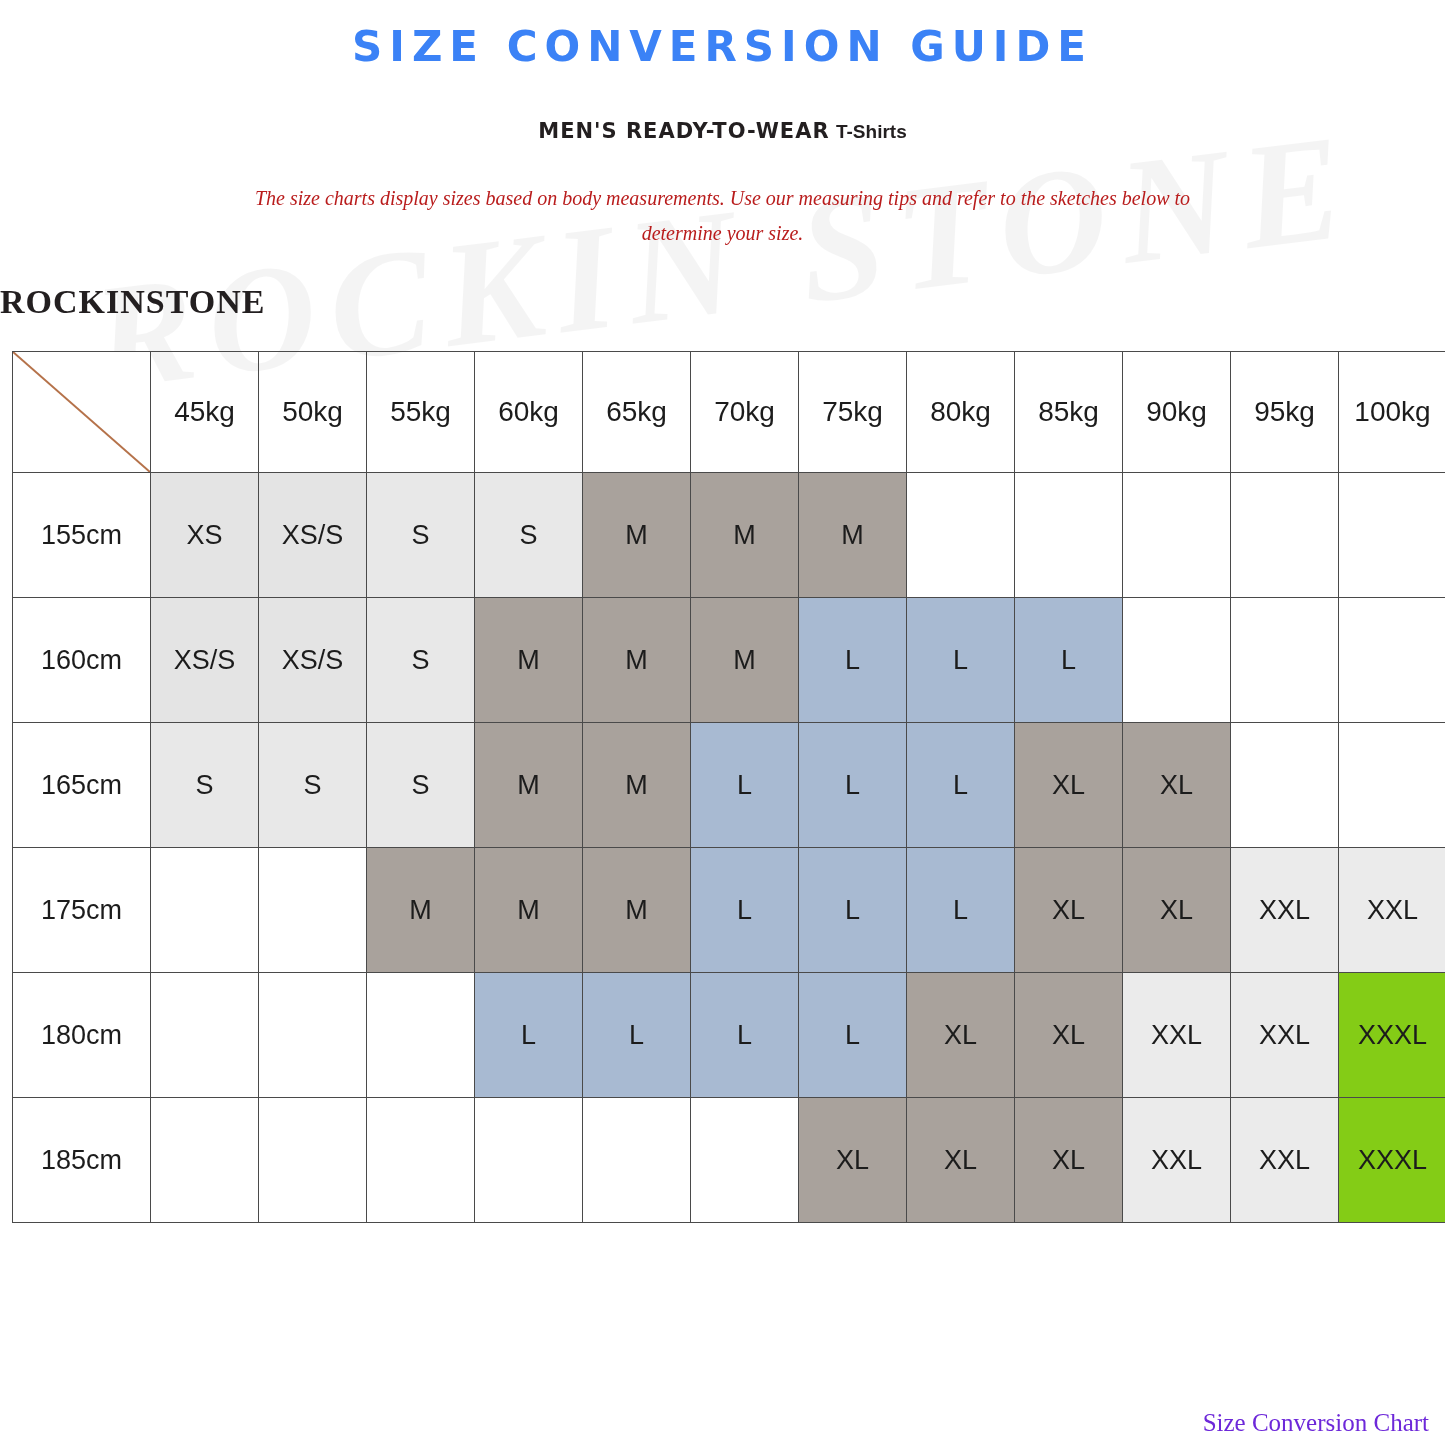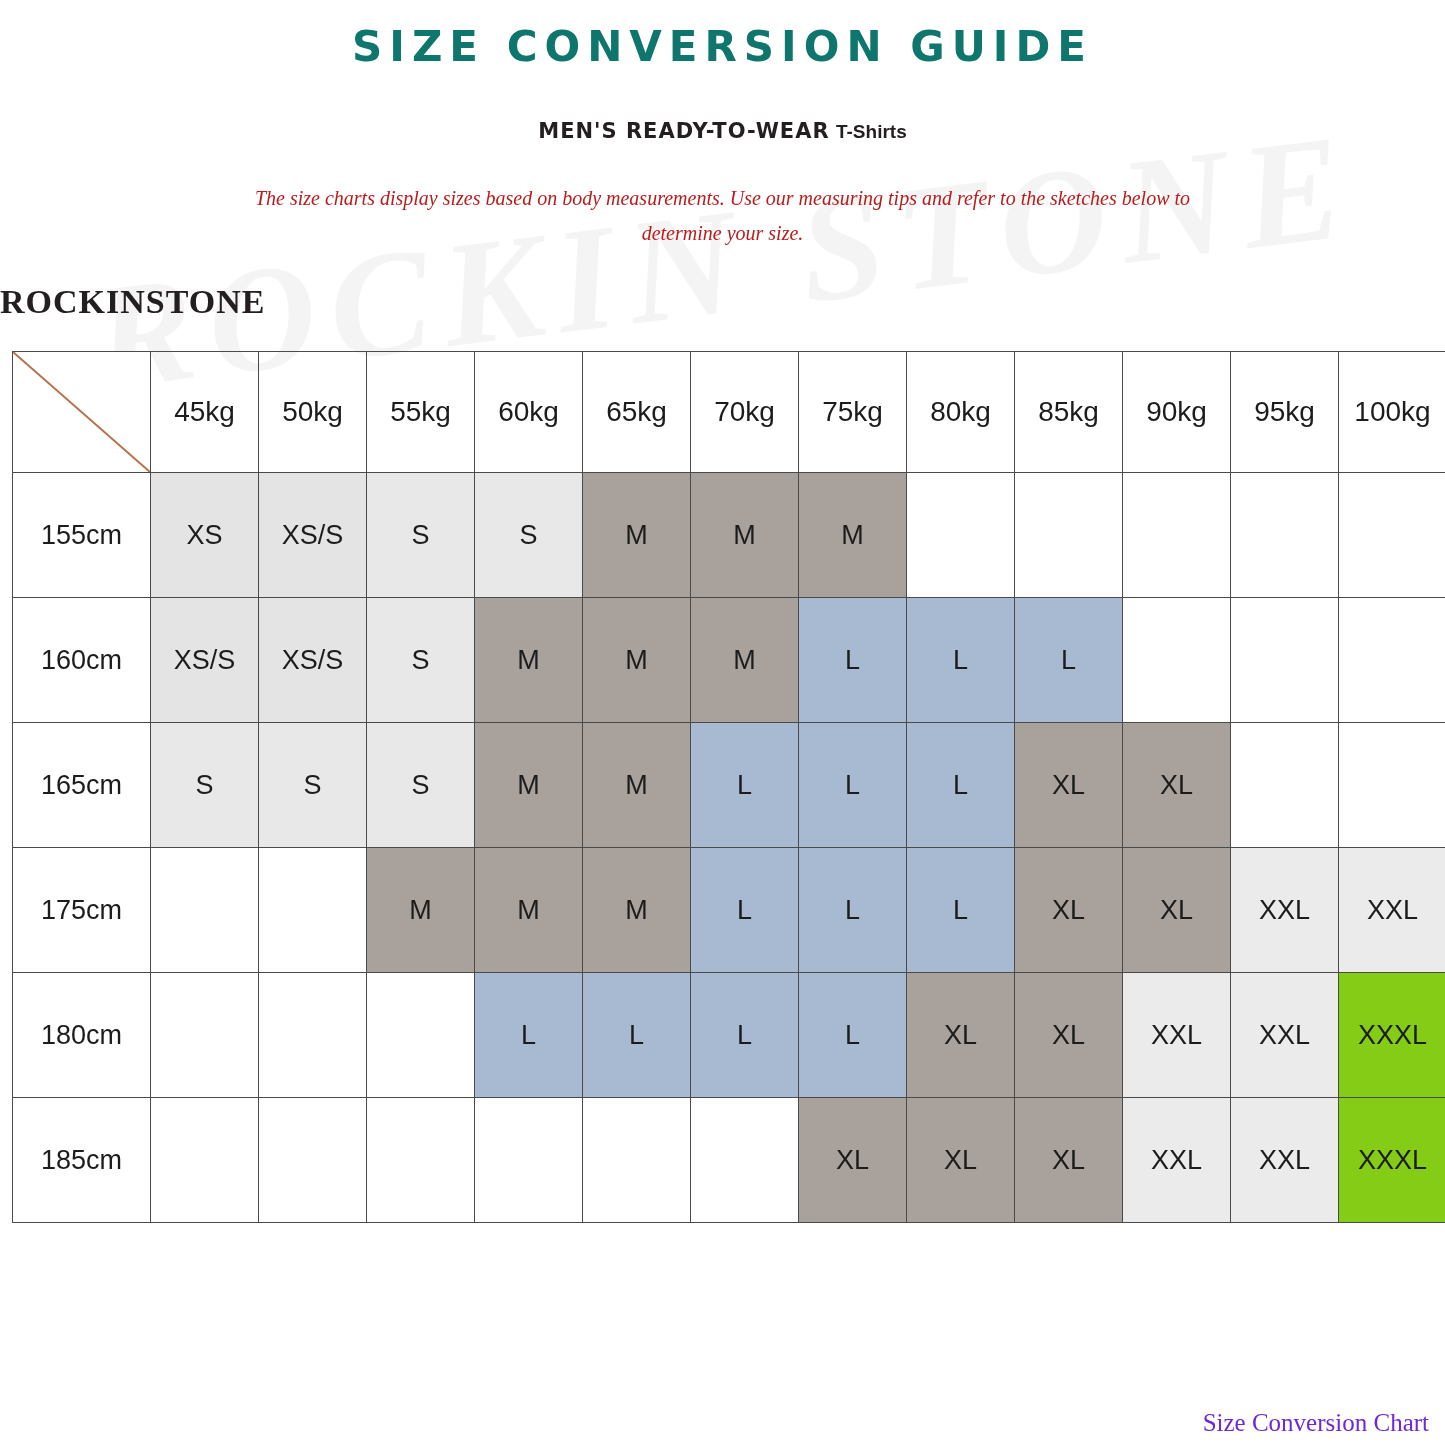--- a/index.html
+++ b/index.html
@@ -43,21 +43,21 @@
   }
 
   
   .main-title {
     text-align: center;
     font-family: "DejaVu Sans", sans-serif;
     font-size: 42px;
     font-weight: bold;
     letter-spacing: 7px;
     margin: 22px 0 0 0;
-    color: #0f766e;
+    color: #3b82f6;
   }
   .subtitle {
     text-align: center;
     font-size: 21px;
     font-weight: bold;
     margin: 48px 0 0 0;
     letter-spacing: 0.5px;
   }
   .subtitle .sub-strong {
     font-family: "DejaVu Sans", sans-serif;

